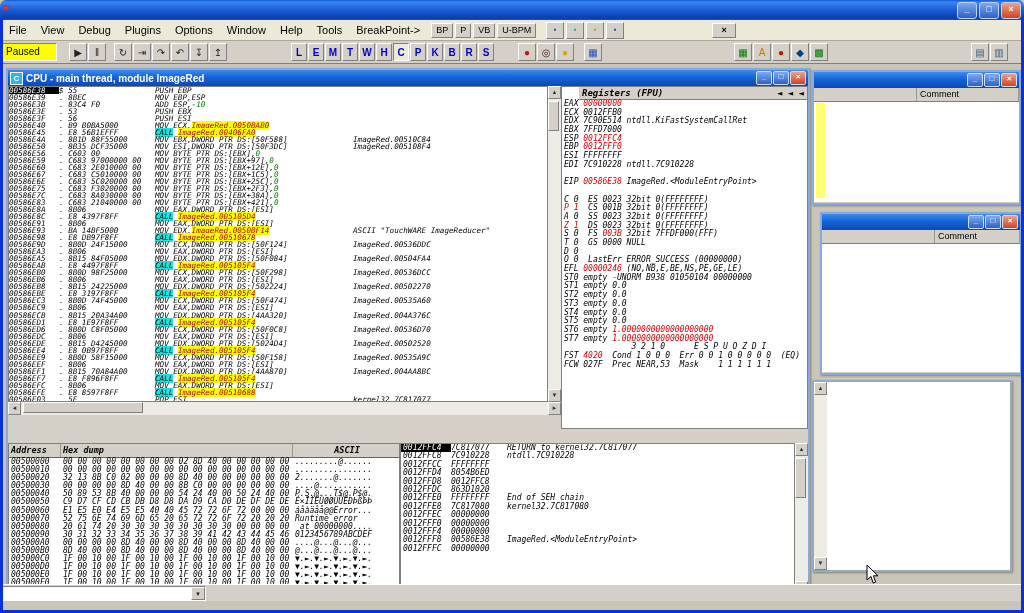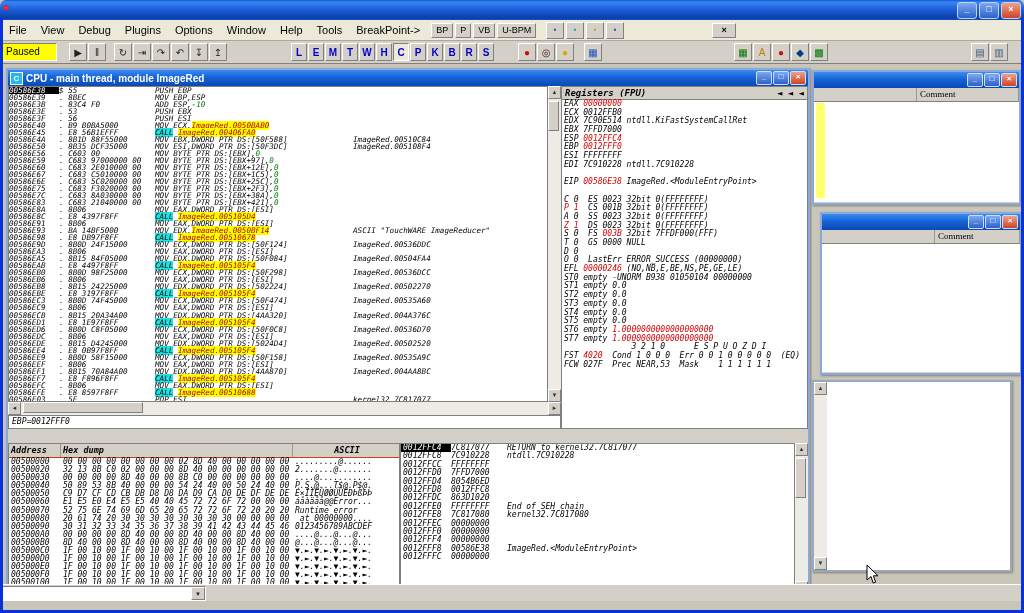--- a/index.html
+++ b/index.html
@@ -63,21 +63,21 @@
   .db{width:96px;flex:none;}
   .di{width:198px;flex:none;}
   .dc{flex:1;}
   .sel{background:#000;color:#fff;}
   .mn-call{background:#20E0E0;}
   .ref{background:#FFFF00;color:#B00000;}
   .const{color:#007800;}
   
   #regs{left:553px;top:0;width:247px;height:343px;}
   .reghdr{height:13px;background:#D4D0C8;border-bottom:1px solid #808080;font-size:9px;font-weight:bold;
-    display:flex;justify-content:space-between;padding:1px 3px;box-sizing:border-box;}
+    display:flex;justify-content:space-between;padding:1px 3px;box-sizing:border-box;margin-left:17px;}
   .rline{height:8.7px;line-height:8.9px;font-size:8px;white-space:pre;padding-left:2px;}
   .r{color:#D40000;}
   
   .sb{position:absolute;background:#ECEBE5;display:flex;}
   .sb-v{flex-direction:column;}
   .sb-h{flex-direction:row;}
   .sb-btn{width:13px;height:13px;flex:none;border:1px solid;border-color:#FFFFFF #808080 #808080 #FFFFFF;
     background:#D4D0C8;font-size:6px;line-height:11px;text-align:center;color:#333;box-sizing:border-box;}
   .sb-track{flex:1;position:relative;}
   .sb-thumb{position:absolute;background:#D4D0C8;border:1px solid;border-color:#FFFFFF #808080 #808080 #FFFFFF;box-sizing:border-box;}
@@ -93,21 +93,21 @@
   .mrow{display:flex;height:8.1px;line-height:8.3px;font-size:8px;white-space:pre;justify-content:center;}
   .ma{width:52px;flex:none;padding-left:2px;box-sizing:border-box;}
   .mh{width:232px;flex:none;padding-left:2px;box-sizing:border-box;}
   .ms{flex:1;padding-left:2px;}
   #stack{left:392px;top:357px;width:395px;height:151px;}
   .srow{display:flex;height:8.4px;line-height:8.6px;font-size:8px;white-space:pre;}
   .sa{width:50px;flex:none;padding-left:2px;box-sizing:border-box;}
   .sv{width:56px;flex:none;}
   .sc{flex:1;}
   
-  .colhdr{height:13px;background:#D4D0C8;border-bottom:1px solid #808080;display:flex;font-size:9px;line-height:12px;font-family:Liberation Serif, serif;}
+  .colhdr{height:13px;background:#D4D0C8;border-bottom:1px solid #808080;display:flex;font-size:9px;line-height:12px;}
   .ch-cell{border-right:1px solid #9a9a8a;padding-left:3px;box-sizing:border-box;}
   .swin-body{position:relative;background:#fff;overflow:hidden;}
   .ystrip{position:absolute;left:2px;top:1px;width:9px;bottom:4px;background:#FFFF70;}
   
   .cmdbar{position:absolute;left:0;top:584px;width:1024px;height:17px;background:#D4D0C8;border-top:1px solid #fff;
     display:flex;align-items:center;box-sizing:border-box;padding-left:2px;}
   .combo{width:204px;height:15px;display:flex;border:1px solid;border-color:#808080 #fff #fff #808080;background:#fff;box-sizing:border-box;}
   .combo-field{flex:1;font-size:10px;}
   .combo-btn{width:14px;background:#D4D0C8;border:1px solid;border-color:#fff #808080 #808080 #fff;
     font-size:6px;text-align:center;line-height:12px;box-sizing:border-box;color:#222;}
@@ -316,30 +316,30 @@
               <div class="rline"><span>ST4 empty 0.0</span></div>
               <div class="rline"><span>ST5 empty 0.0</span></div>
               <div class="rline"><span>ST6 empty </span><span class="r">1.0000000000000000000</span></div>
               <div class="rline"><span>ST7 empty </span><span class="r">1.0000000000000000000</span></div>
               <div class="rline"><span>              3 2 1 0      E S P U O Z D I</span></div>
               <div class="rline"><span>FST </span><span class="r">4020</span><span>  Cond 1 0 0 0  Err 0 0 1 0 0 0 0 0  (EQ)</span></div>
               <div class="rline"><span>FCW </span><span>027F</span><span>  Prec NEAR,53  Mask    1 1 1 1 1 1</span></div>
             </div>
         </div>
 
-        <div class="mono" id="info">EBP=0012FFF0</div>
 
         <div class="pane mono" id="dump">
           <div class="dumphdr">
             <span class="dh1">Address</span>
             <span class="dh2">Hex dump</span>
             <span class="dh3">ASCII</span>
           </div>
           <div id="dump-rows">
               <div class="mrow"><span class="ma">00500000</span><span class="mh">00 00 00 00 00 00 00 00 02 8D 40 00 00 00 00 00</span><span class="ms">.........@......</span></div>
+              <div class="mrow"><span class="ma">00500010</span><span class="mh">00 00 00 00 00 00 00 00 00 00 00 00 00 00 00 00</span><span class="ms">................</span></div>
               <div class="mrow"><span class="ma">00500020</span><span class="mh">32 13 8B C0 02 00 00 00 8D 40 00 00 00 00 00 00</span><span class="ms">2.......@.......</span></div>
               <div class="mrow"><span class="ma">00500030</span><span class="mh">00 00 00 00 8D 40 00 00 8B C0 00 00 00 00 00 00</span><span class="ms">....@...........</span></div>
               <div class="mrow"><span class="ma">00500040</span><span class="mh">50 89 53 8B 40 00 00 00 54 24 40 00 50 24 40 00</span><span class="ms">P.S.@...T$@.P$@.</span></div>
               <div class="mrow"><span class="ma">00500050</span><span class="mh">C9 D7 CF CD CB DB D8 D8 DA D9 CA D0 DE DF DE DE</span><span class="ms">É×ÏÍËÛØØÚÙÊÐÞßÞÞ</span></div>
               <div class="mrow"><span class="ma">00500060</span><span class="mh">E1 E5 E0 E4 E5 E5 40 40 45 72 72 6F 72 00 00 00</span><span class="ms">áåàäåå@@Error...</span></div>
               <div class="mrow"><span class="ma">00500070</span><span class="mh">52 75 6E 74 69 6D 65 20 65 72 72 6F 72 20 20 20</span><span class="ms">Runtime error   </span></div>
               <div class="mrow"><span class="ma">00500080</span><span class="mh">20 61 74 20 30 30 30 30 30 30 30 30 00 00 00 00</span><span class="ms"> at 00000000....</span></div>
               <div class="mrow"><span class="ma">00500090</span><span class="mh">30 31 32 33 34 35 36 37 38 39 41 42 43 44 45 46</span><span class="ms">0123456789ABCDEF</span></div>
               <div class="mrow"><span class="ma">005000A0</span><span class="mh">00 00 00 00 8D 40 00 00 8D 40 00 00 8D 40 00 00</span><span class="ms">....@...@...@...</span></div>
               <div class="mrow"><span class="ma">005000B0</span><span class="mh">8D 40 00 00 8D 40 00 00 8D 40 00 00 8D 40 00 00</span><span class="ms">@...@...@...@...</span></div>
@@ -348,21 +348,20 @@
               <div class="mrow"><span class="ma">005000E0</span><span class="mh">1F 00 10 00 1F 00 10 00 1F 00 10 00 1F 00 10 00</span><span class="ms">▼.►.▼.►.▼.►.▼.►.</span></div>
               <div class="mrow"><span class="ma">005000F0</span><span class="mh">1F 00 10 00 1F 00 10 00 1F 00 10 00 1F 00 10 00</span><span class="ms">▼.►.▼.►.▼.►.▼.►.</span></div>
               <div class="mrow"><span class="ma">00500100</span><span class="mh">1F 00 10 00 1F 00 10 00 1F 00 10 00 1F 00 10 00</span><span class="ms">▼.►.▼.►.▼.►.▼.►.</span></div>
             </div>
         </div>
 
         <div class="pane mono" id="stack">
             <div class="srow"><span class="sa sel">0012FFC4</span><span class="sv">7C817077</span><span class="sc">RETURN to kernel32.7C817077</span></div>
             <div class="srow"><span class="sa">0012FFC8</span><span class="sv">7C910228</span><span class="sc">ntdll.7C910228</span></div>
             <div class="srow"><span class="sa">0012FFCC</span><span class="sv">FFFFFFFF</span><span class="sc"></span></div>
-            <div class="srow"><span class="sa">0012FFD0</span><span class="sv">7FFD7000</span><span class="sc"></span></div>
             <div class="srow"><span class="sa">0012FFD4</span><span class="sv">8054B6ED</span><span class="sc"></span></div>
             <div class="srow"><span class="sa">0012FFD8</span><span class="sv">0012FFC8</span><span class="sc"></span></div>
             <div class="srow"><span class="sa">0012FFDC</span><span class="sv">863D1020</span><span class="sc"></span></div>
             <div class="srow"><span class="sa">0012FFE0</span><span class="sv">FFFFFFFF</span><span class="sc">End of SEH chain</span></div>
             <div class="srow"><span class="sa">0012FFE8</span><span class="sv">7C817080</span><span class="sc">kernel32.7C817080</span></div>
             <div class="srow"><span class="sa">0012FFEC</span><span class="sv">00000000</span><span class="sc"></span></div>
             <div class="srow"><span class="sa">0012FFF0</span><span class="sv">00000000</span><span class="sc"></span></div>
             <div class="srow"><span class="sa">0012FFF4</span><span class="sv">00000000</span><span class="sc"></span></div>
             <div class="srow"><span class="sa">0012FFF8</span><span class="sv">00586E38</span><span class="sc">ImageRed.&lt;ModuleEntryPoint&gt;</span></div>
             <div class="srow"><span class="sa">0012FFFC</span><span class="sv">00000000</span><span class="sc"></span></div>

